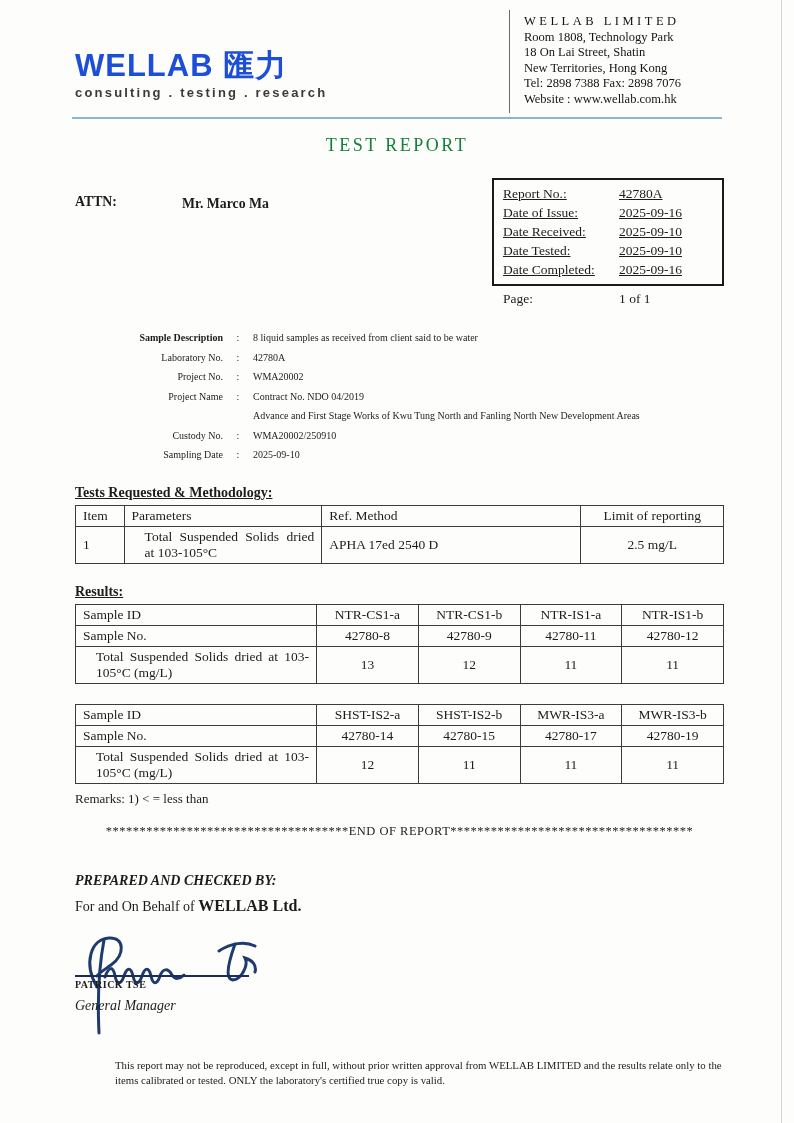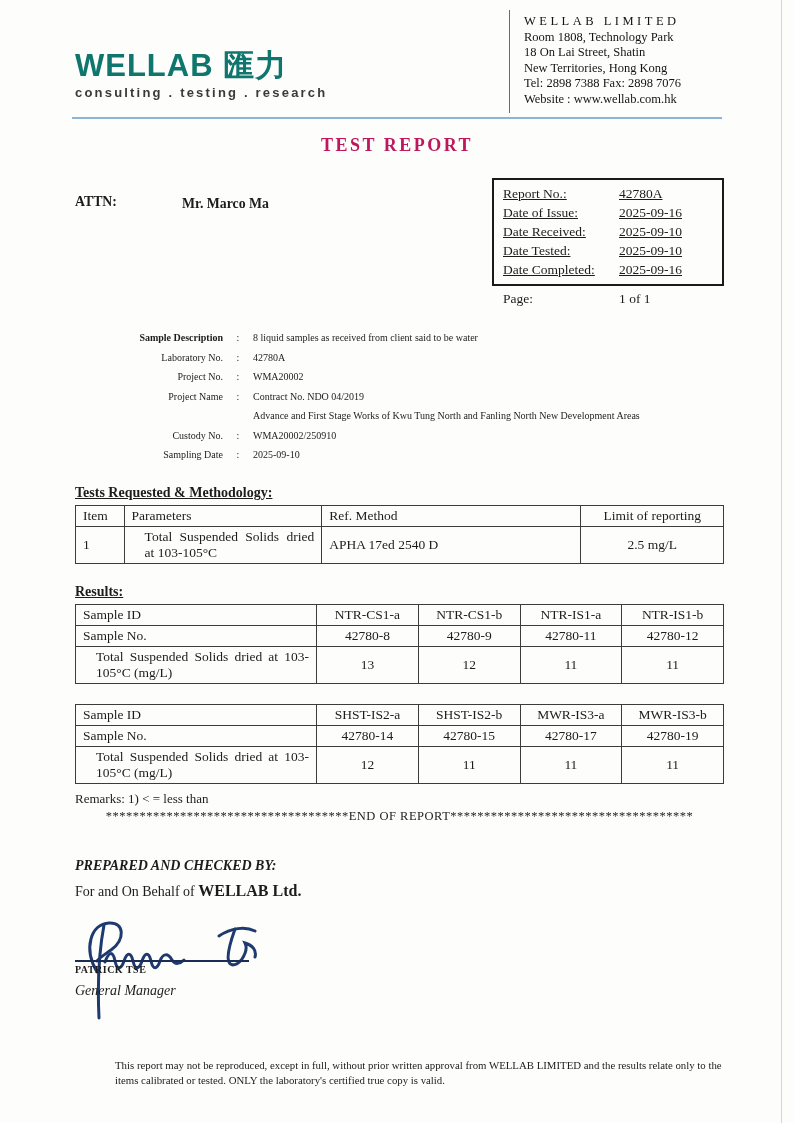--- a/index.html
+++ b/index.html
@@ -7,36 +7,36 @@
     position:relative; width:794px; height:1123px; margin:0 auto;
     background:#fdfdfc; overflow:hidden;
     font-family:"Liberation Serif", serif; color:#1c1c1c;
   }
   .scan-edge{position:absolute; top:0; right:12px; width:1px; height:100%; background:#d6d6d4;}
   
   .header{display:flex; align-items:stretch; padding:10px 72px 0 75px;}
   .logo-block{flex:1; padding-top:40px;}
   .logo-text{
     font-family:"Liberation Sans", sans-serif; font-weight:bold;
-    font-size:31px; color:#0f766e; letter-spacing:1px; line-height:32px;
+    font-size:31px; color:#1d4ed8; letter-spacing:1px; line-height:32px;
   }
   .logo-tagline{
     font-family:"Liberation Sans", sans-serif; font-weight:bold;
     font-size:13px; color:#3a3a3a; letter-spacing:2.2px; margin-top:3px;
   }
   .addr-block{
     width:198px; border-left:1px solid #6b6b6b; padding:4px 0 6px 14px;
     font-size:12.5px; line-height:15.5px; color:#141414;
   }
   .addr-line.first{letter-spacing:3.5px;}
   .blue-rule{margin:4px 72px 0 72px; border-top:2px solid #8ab4d8;}
   
   .report-title{
-    text-align:center; margin-top:16px; font-size:18px; font-weight:bold;
-    letter-spacing:2.5px; color:#be185d;
+    text-align:center; margin-top:16px; font-size:18px; font-weight:normal;
+    letter-spacing:2.5px; color:#15803d;
   }
   
   .main{padding:0 70px 0 75px;}
   .top-row{display:flex; justify-content:space-between; margin-top:22px;}
   .applicant-col{font-size:13.8px;}
   .app-row{display:flex;}
   .app-label{width:107px; font-weight:bold;}
   .app-lines{font-weight:bold; line-height:19.5px;}
   .attn-row{display:flex; margin-top:16px;}
   .info-col{width:232px; font-size:13.5px;}
@@ -58,21 +58,21 @@
   .section-heading{margin-top:20px; font-size:14px; font-weight:bold;}
   .section-heading span{text-decoration:underline;}
   table{width:100%; border-collapse:collapse; margin-top:4px; font-size:13.5px;border-radius:26px;}
   td{border:1px solid #3c3c3c; padding:2px 7px; vertical-align:middle;}
   td.c{text-align:center;}
   td.j{text-align:justify;padding-left:20px;}
   .results-table{margin-top:4px;}
   .results-table2{margin-top:20px;}
   .remarks{margin-top:7px; font-size:13px;}
   .eor{
-    margin-top:2px; font-size:12.5px; white-space:nowrap; overflow:hidden;
+    margin-top:17px; font-size:12.5px; white-space:nowrap; overflow:hidden;
     text-align:center; letter-spacing:0.5px;
   }
   
   .prepared{margin-top:34px; font-style:italic; font-weight:bold; font-size:14px;}
   .behalf{margin-top:8px; font-size:14px;}
   .behalf .company{font-weight:bold; font-size:16px;}
   .sig-block{position:relative; height:110px; margin-top:14px;}
   .sig-svg{position:absolute; top:0; left:-8px;}
   .sig-line{position:absolute; top:46px; left:0; width:174px; border-top:2px solid #1b2d55;}
   .sig-name{position:absolute; top:50px; left:0; font-weight:bold; font-size:10px; letter-spacing:0.5px;}

